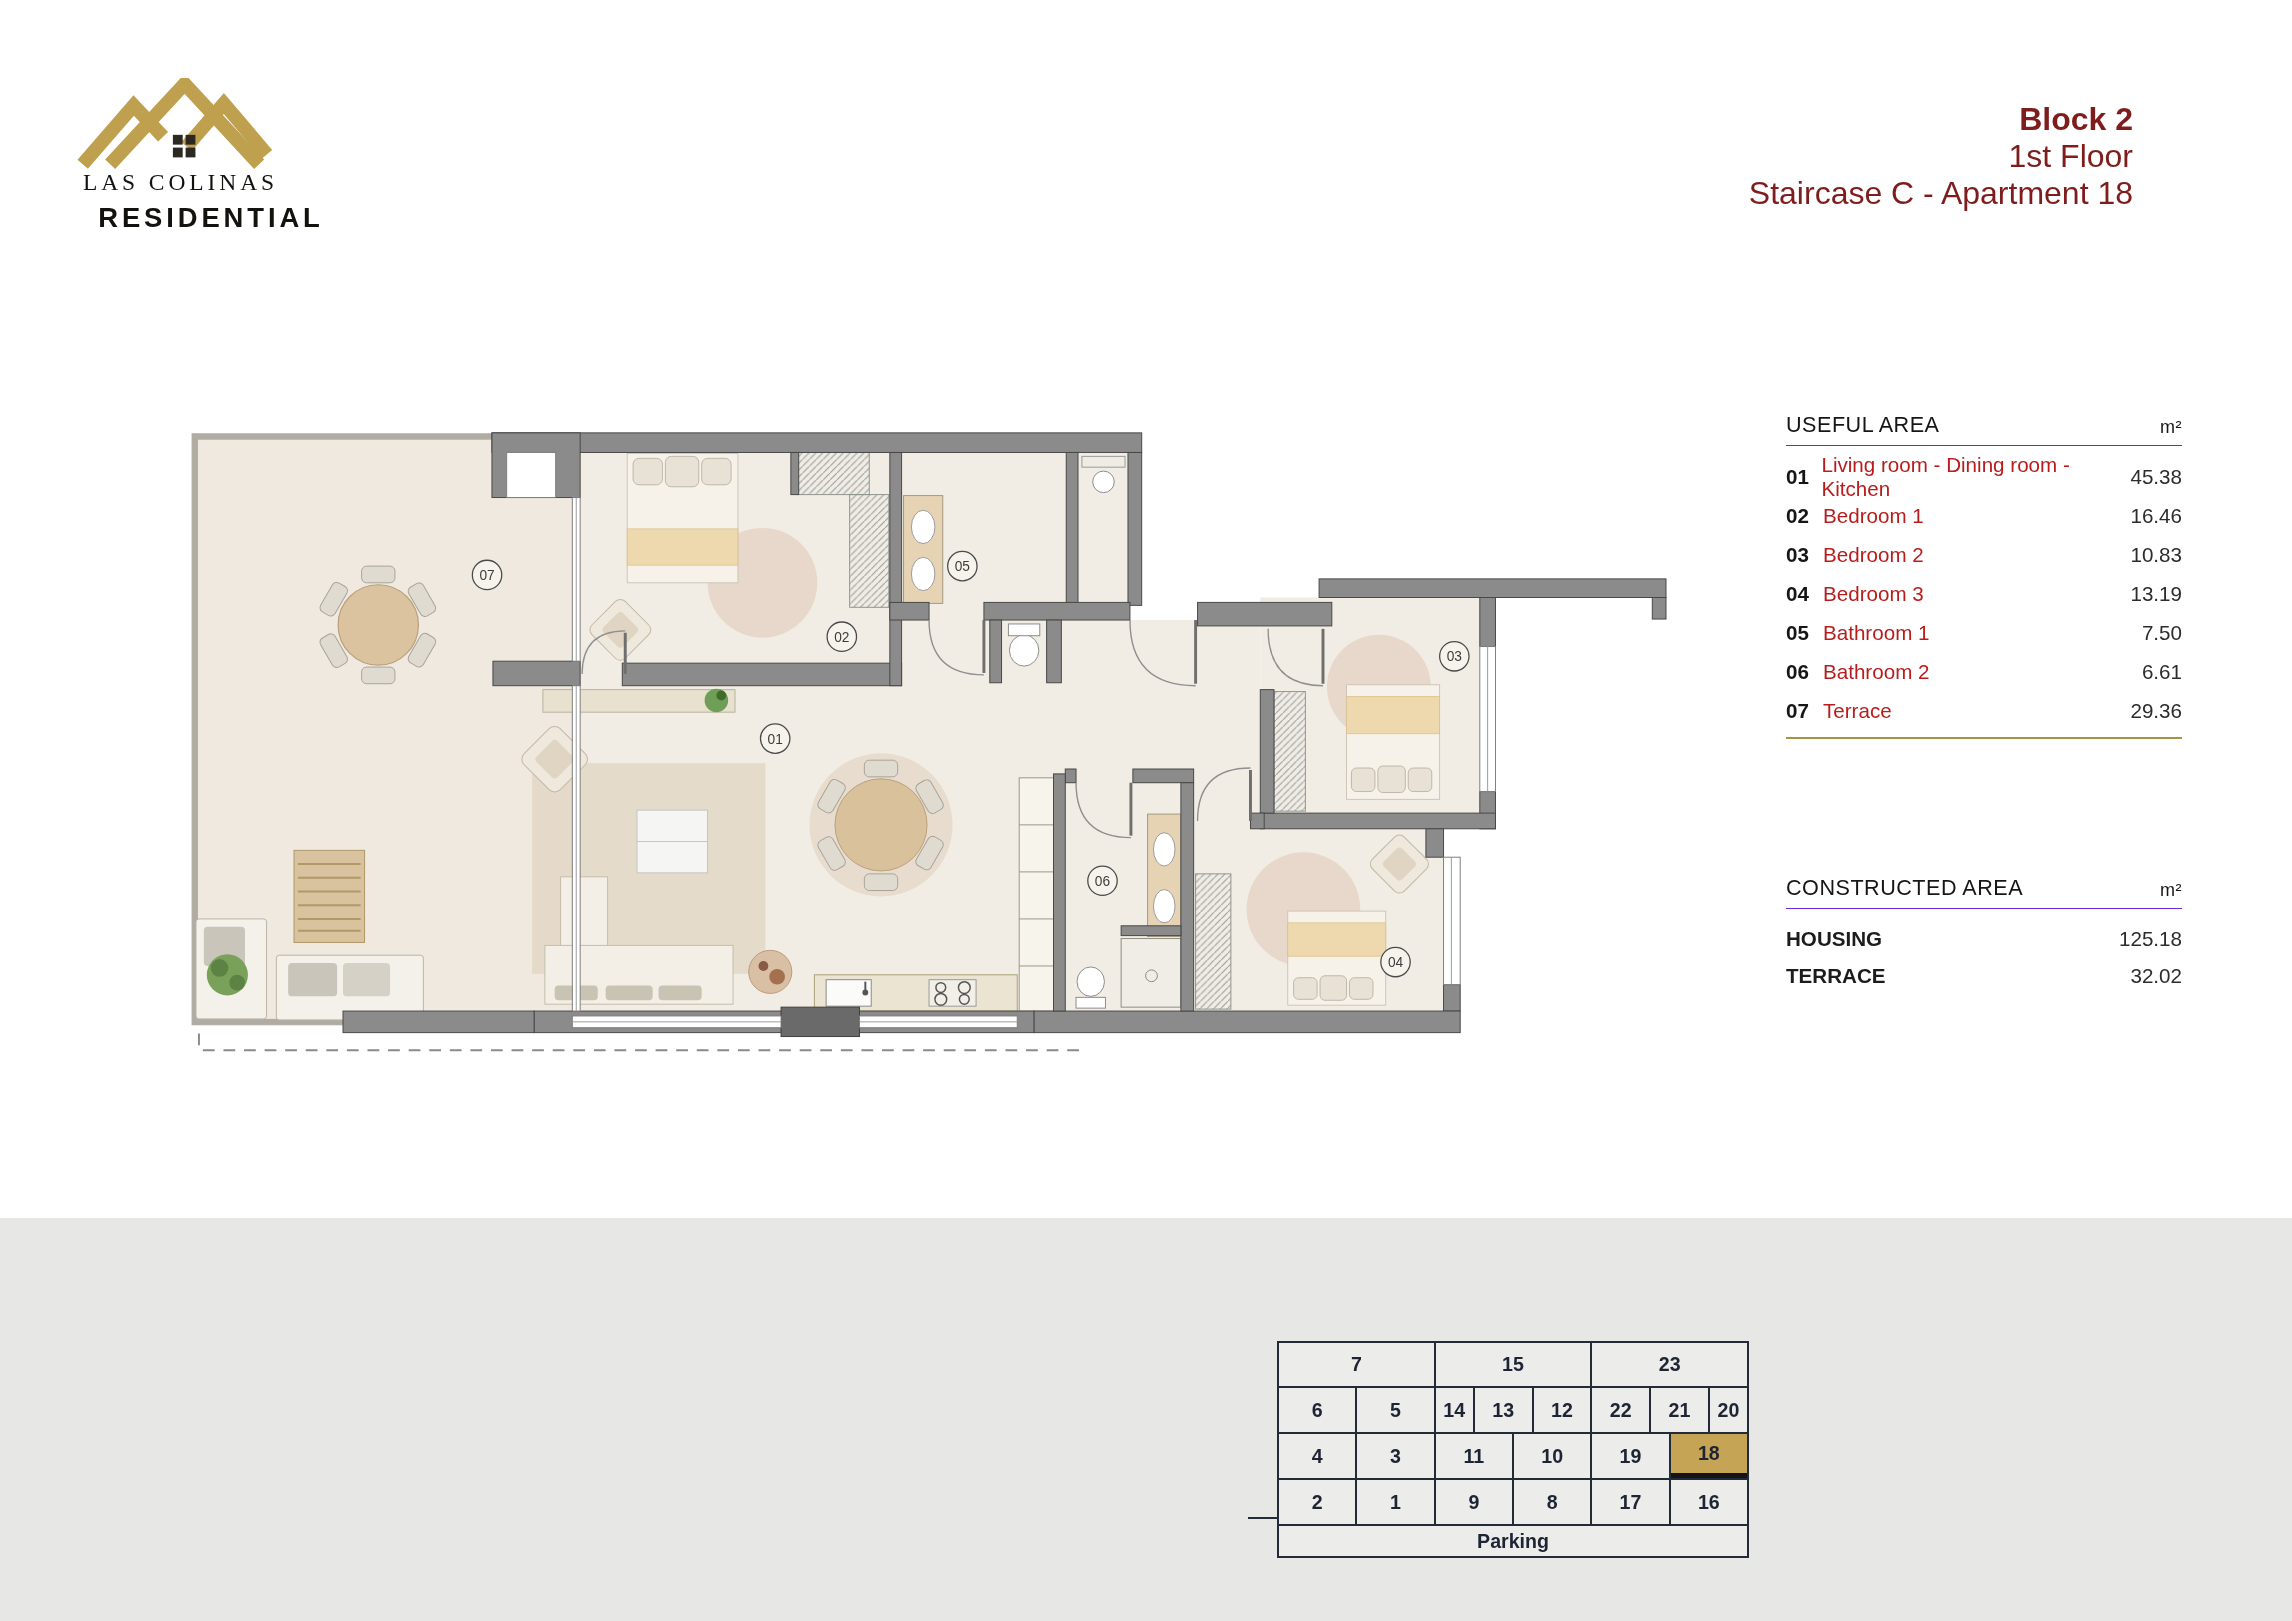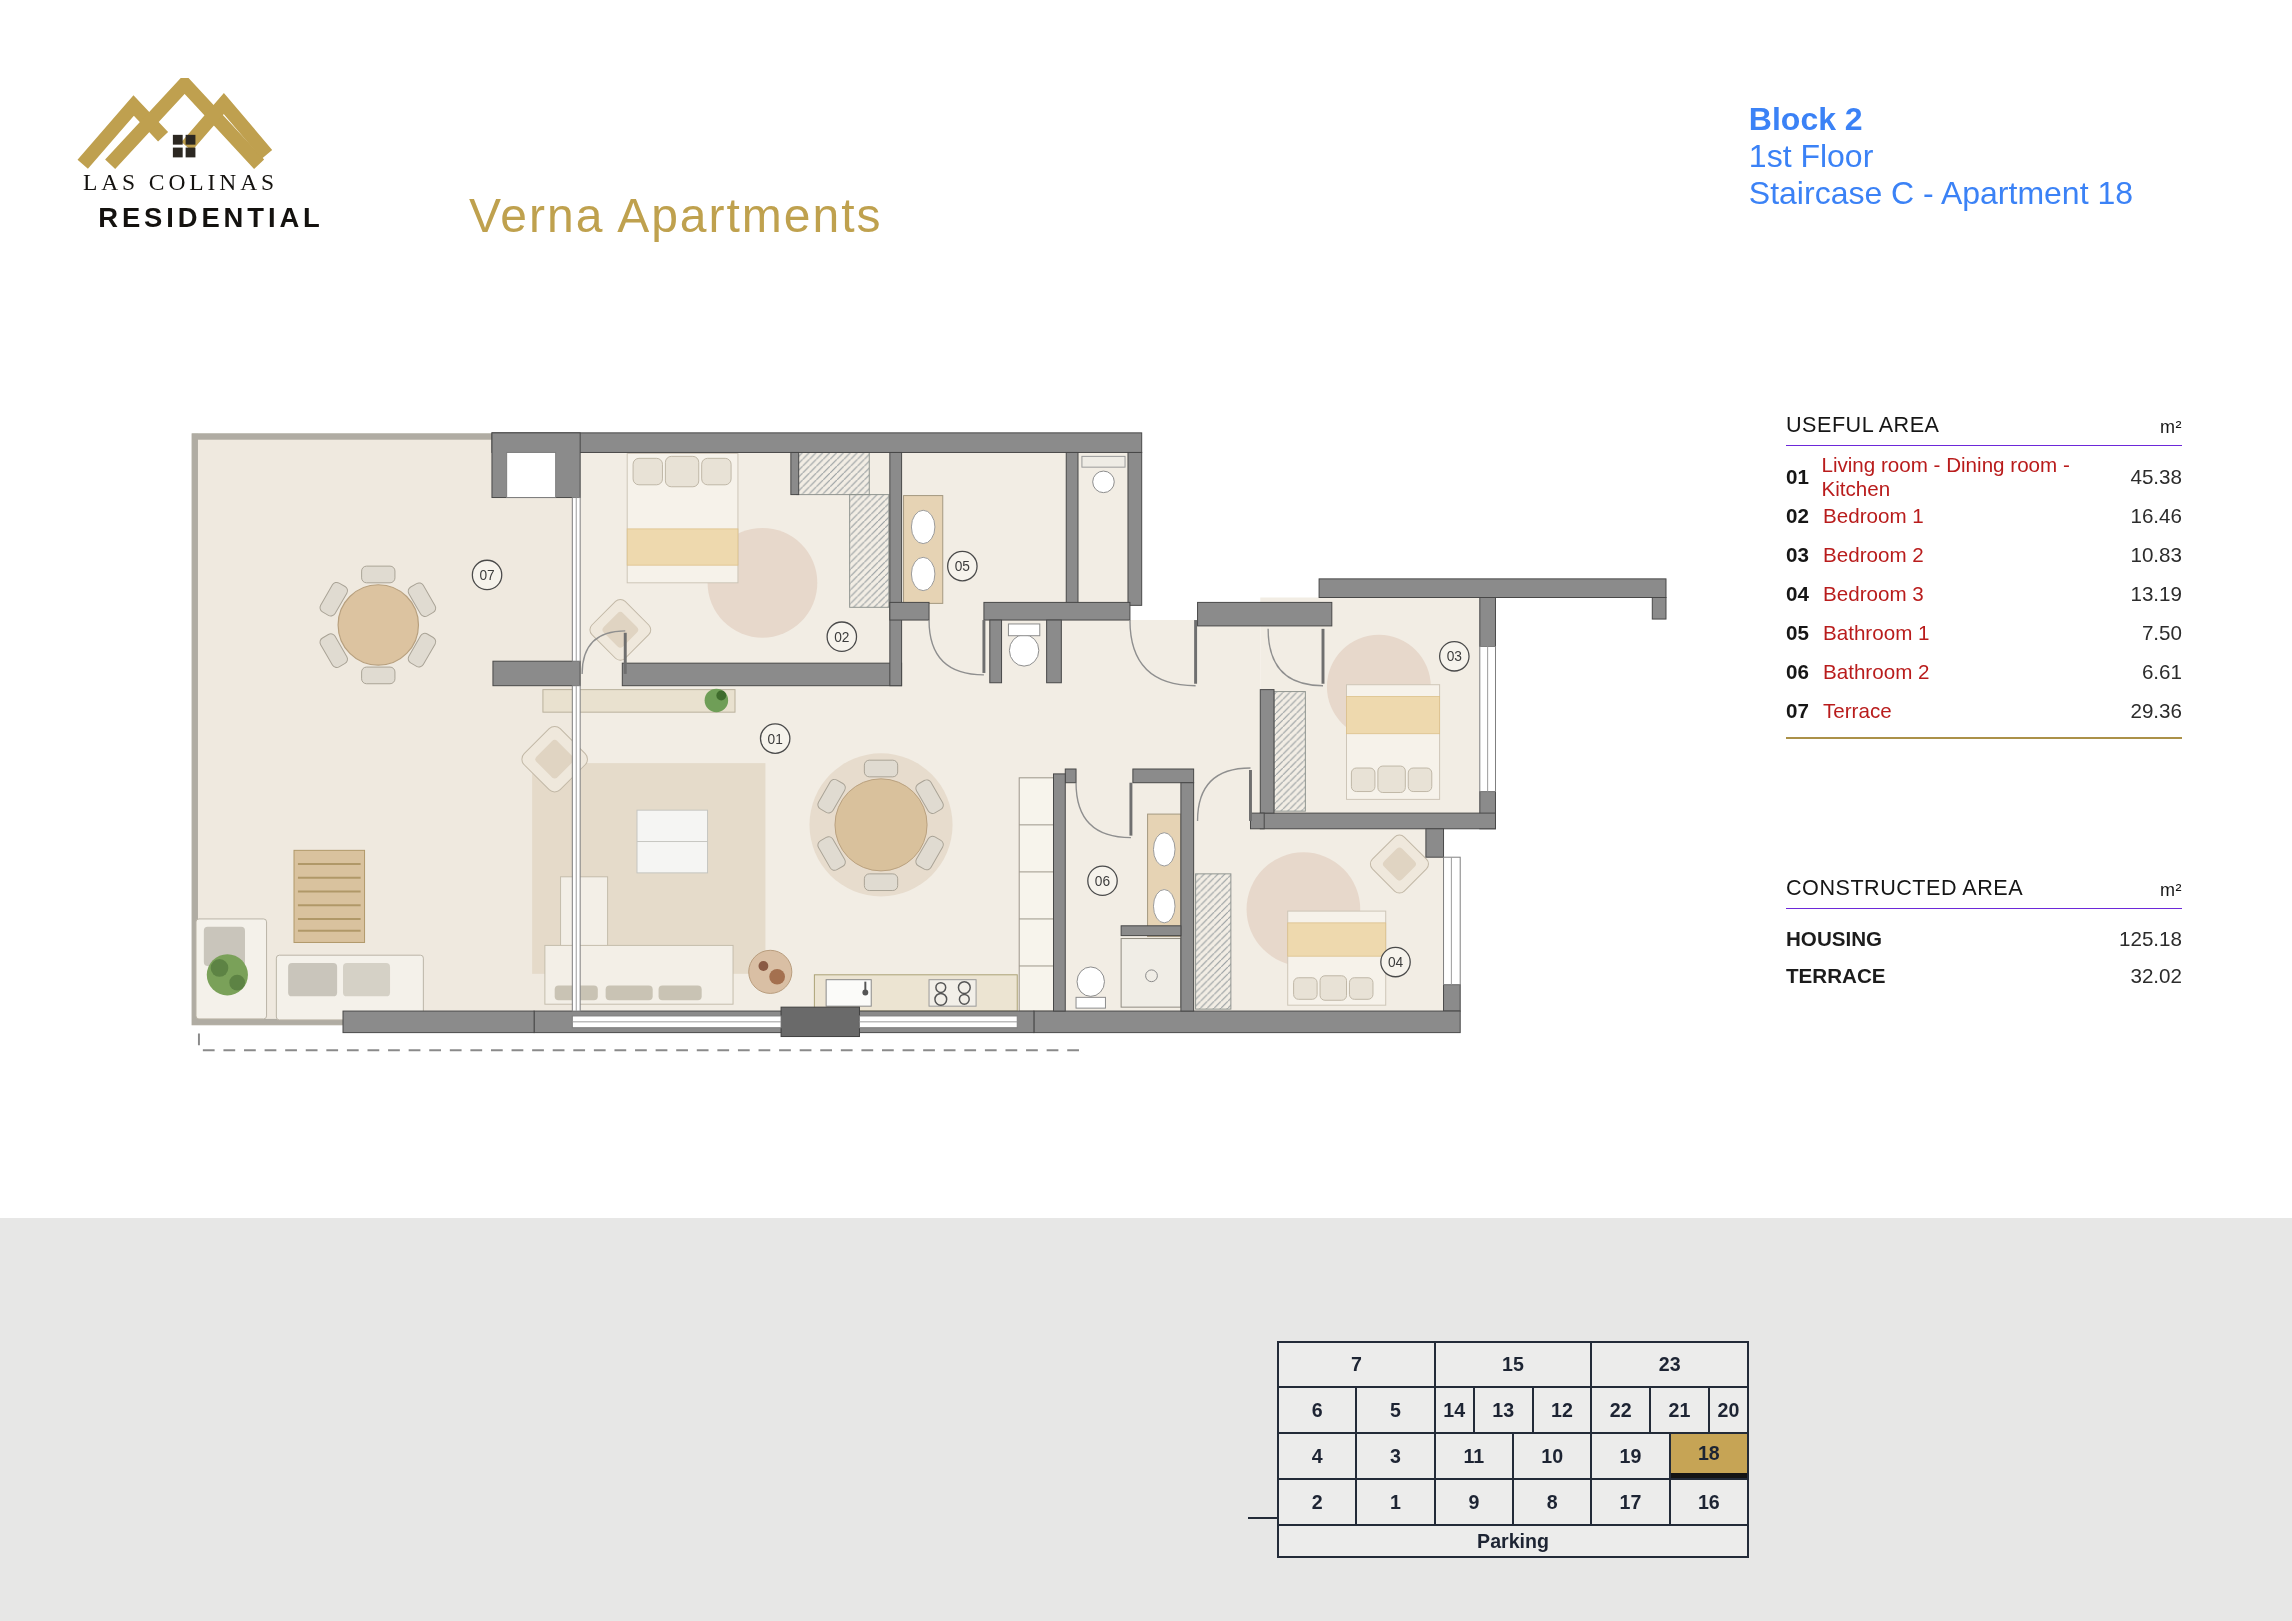--- a/index.html
+++ b/index.html
@@ -5,21 +5,21 @@
   html,body{margin:0;padding:0;background:#9a9a9a;}
   .page{position:relative;width:2293px;height:1621px;background:#ffffff;overflow:hidden;
         font-family:"Liberation Sans",sans-serif;color:#1d1d1d;}
   
   .logo-svg{position:absolute;left:69px;top:78px;}
   .logo-line1{position:absolute;left:57px;top:169px;width:247px;text-align:center;
               font-family:"Liberation Serif",serif;font-size:23.5px;letter-spacing:3.9px;color:#14120f;}
   .logo-line2{position:absolute;left:69px;top:202px;width:284px;text-align:center;
               font-size:27.4px;font-weight:700;letter-spacing:3.9px;color:#14120f;}
   .title{position:absolute;left:469px;top:188px;font-size:48px;letter-spacing:2px;color:#bfa14e;}
-  .block-info{position:absolute;right:160px;top:101px;text-align:left;font-size:32px;line-height:37px;color:#3b82f6;}
+  .block-info{position:absolute;right:160px;top:101px;text-align:right;font-size:32px;line-height:37px;color:#7f1d1d;}
   .block-info .b1{font-weight:700;}
   
   .area-table{position:absolute;left:1786px;width:396px;}
   .useful{top:412px;}
   .constructed{top:875px;}
   .at-head{display:flex;justify-content:space-between;align-items:flex-end;font-size:21.6px;
            letter-spacing:0.5px;padding-bottom:6.9px;border-bottom:1px solid #6d28d9;color:#161616;}
   .at-unit{font-size:18px;}
   .at-rows{padding-top:11.8px;}
   .ua-row{display:flex;align-items:center;height:39px;font-size:20.6px;}
@@ -58,21 +58,20 @@
     <g fill="#2c2822">
       <rect x="106" y="58" width="10" height="10"></rect>
         <rect x="119" y="58" width="10" height="10"></rect>
       <rect x="106" y="71" width="10" height="10"></rect>
         <rect x="119" y="71" width="10" height="10"></rect>
     </g>
   </svg>
   <div class="logo-line1">LAS COLINAS</div>
   <div class="logo-line2">RESIDENTIAL</div>
 
-  <div class="title">Verna Apartments</div>
 
   <div class="block-info">
     <div class="b1">Block 2</div>
     <div class="b2">1st Floor</div>
     <div class="b3">Staircase C - Apartment 18</div>
   </div>
 
   <svg class="plan-svg" style="position:absolute;left:186px;top:426px" width="1490" height="637" viewBox="190 435 1520 650">
     <defs>
       <pattern id="hatch" width="7" height="7" patternUnits="userSpaceOnUse">

